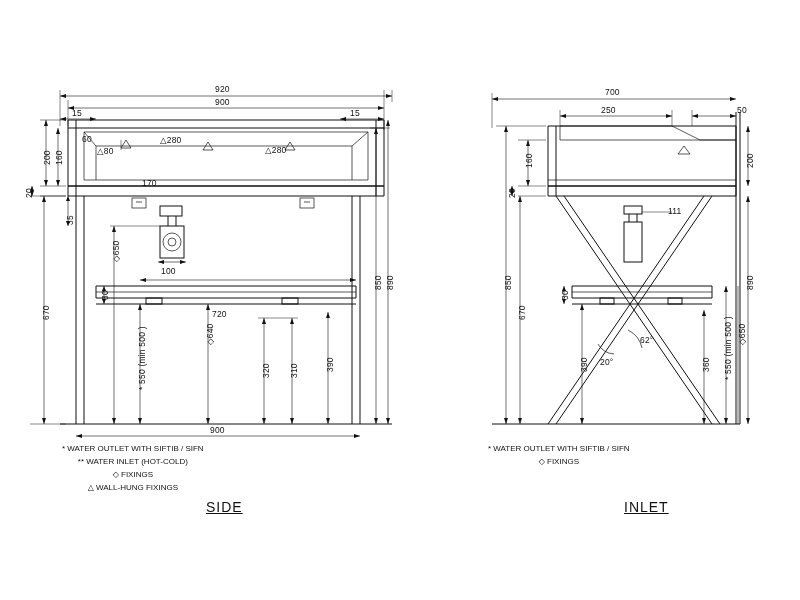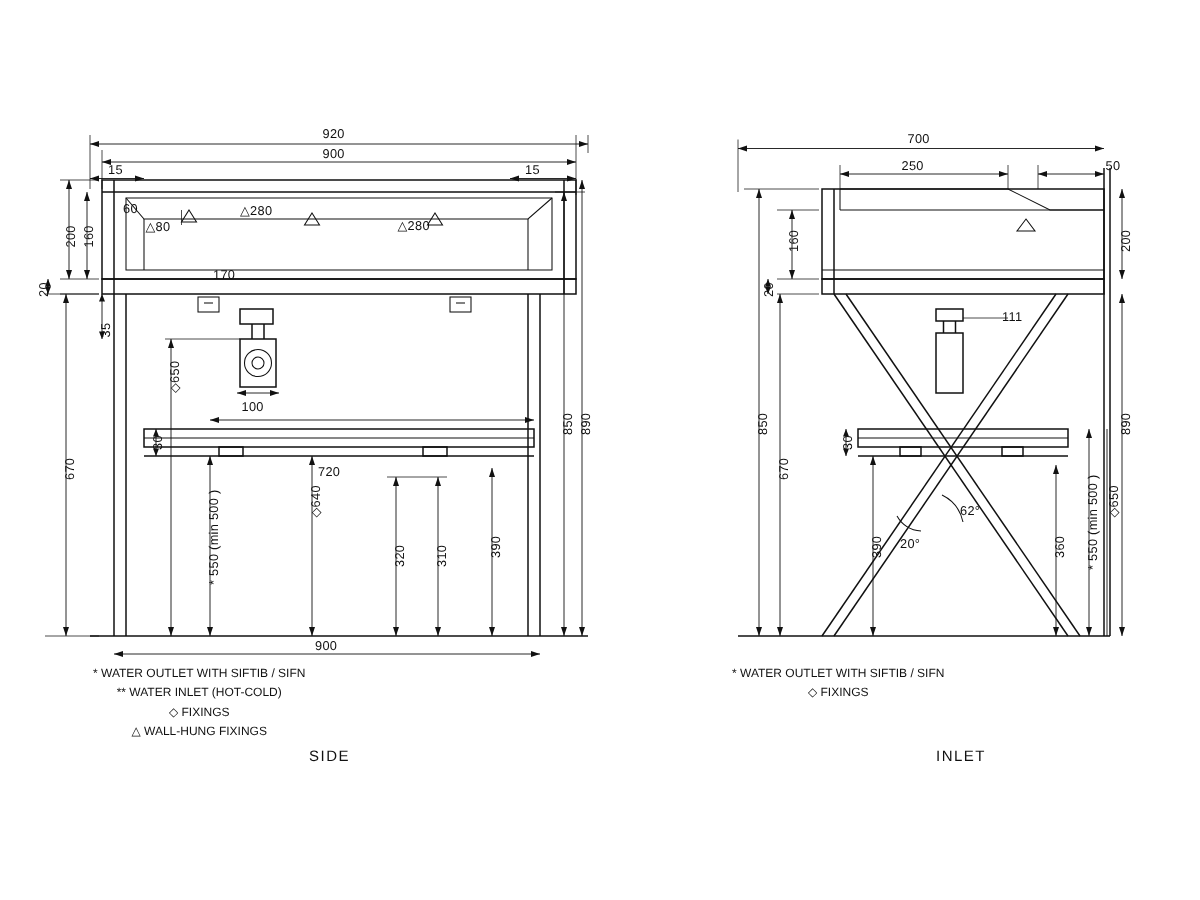--- a/index.html
+++ b/index.html
@@ -8,21 +8,21 @@
     font-family:"Liberation Sans", sans-serif;
     color:#111;overflow:hidden;position:relative;
   }
   #sheet{position:absolute;left:0;top:0;width:800px;height:600px;}
   .dim{
     position:absolute;font-size:8.5px;letter-spacing:.2px;color:#111;
     white-space:nowrap;line-height:1;
   }
   .vert{transform-origin:left top;}
   .legend{position:absolute;font-size:8px;line-height:13px;white-space:nowrap;color:#111;text-align:center;}
-  .viewlabel{position:absolute;font-size:10px;letter-spacing:1px;color:#111;}
+  .viewlabel{position:absolute;font-size:14px;letter-spacing:1px;color:#111;text-decoration:underline;}
   svg{position:absolute;left:0;top:0;}
   .ln{stroke:#111;stroke-width:1;fill:none;}
   .thin{stroke:#111;stroke-width:0.7;fill:none;}
   .dimline{stroke:#111;stroke-width:0.6;fill:none;}
   .ext{stroke:#111;stroke-width:0.5;fill:none;}
   .fill{fill:#111;stroke:none;}
 </style>
 </head>
 <body>
 

